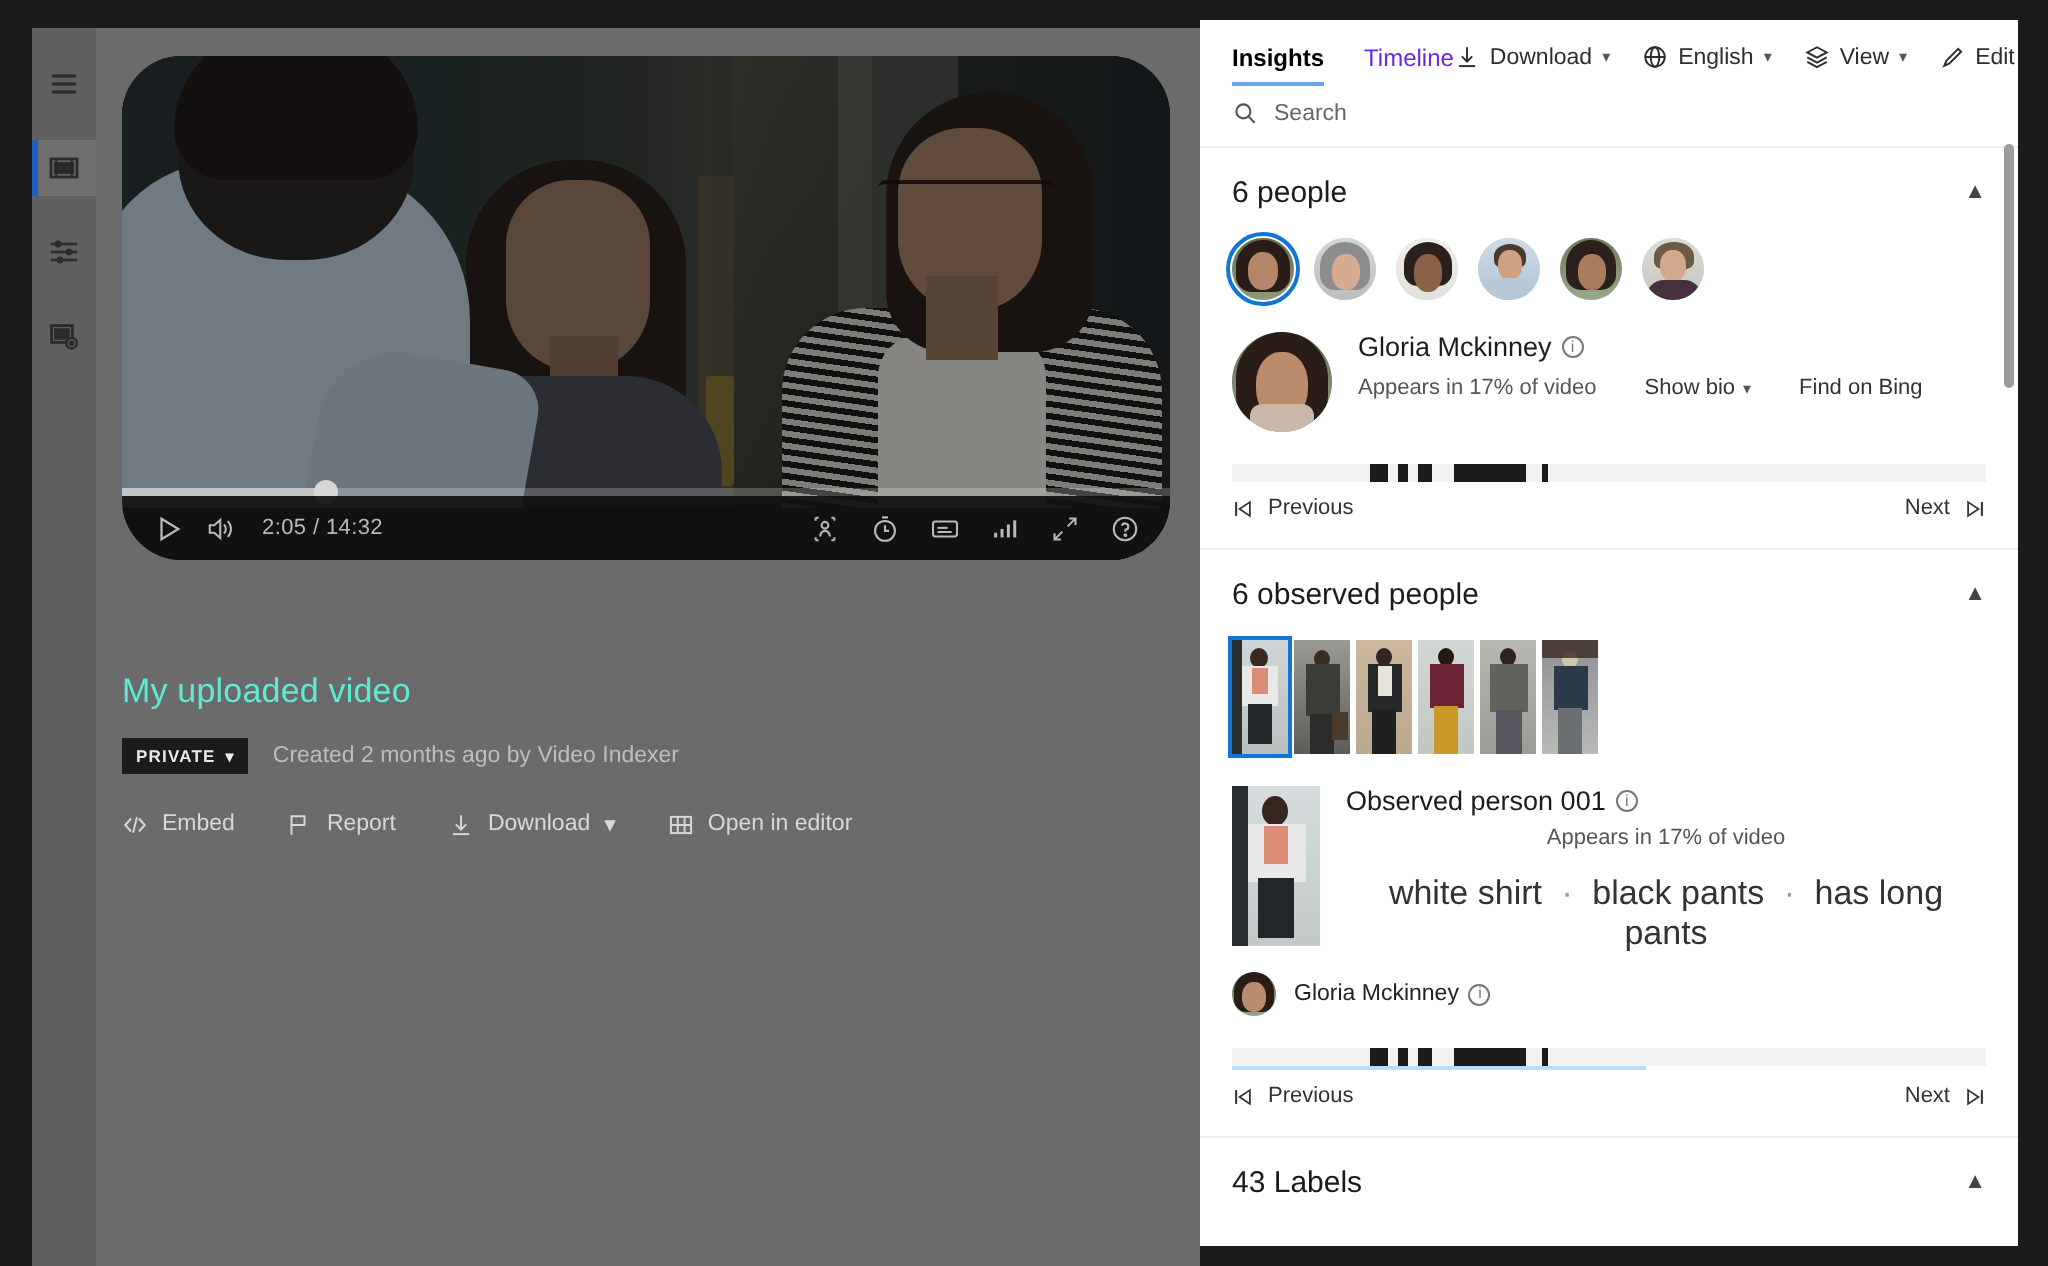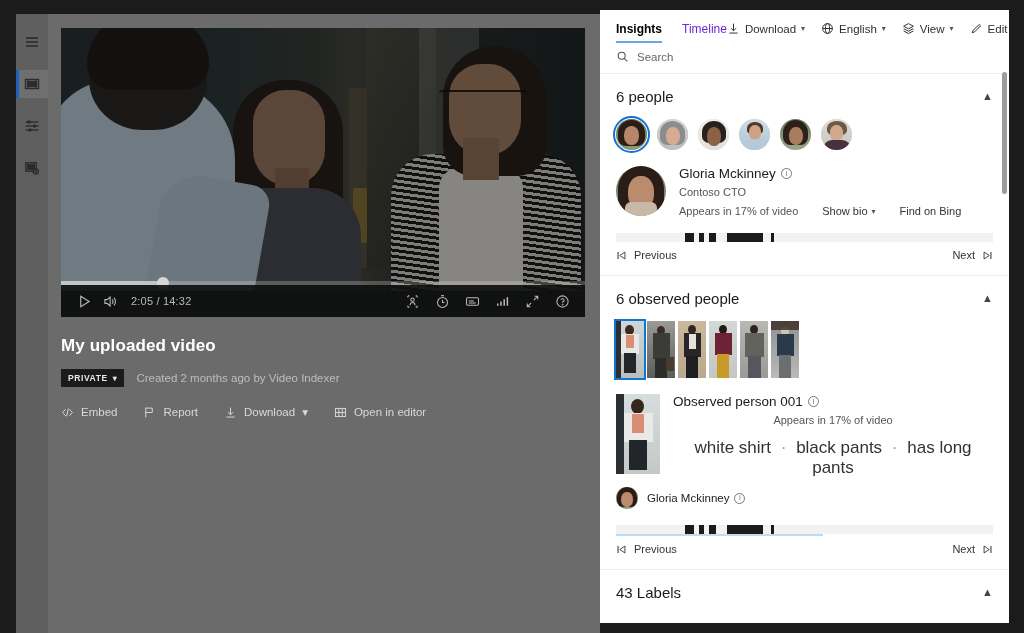--- a/index.html
+++ b/index.html
@@ -34,23 +34,24 @@
     content: ""; position: absolute; left: 0; top: 0; bottom: 0;
     width: 3px; background: #1e5fbf;
   }
   .rail-sp { height: 14px; }
   .ricon { width: 16px; height: 16px; display:block; }
   .ricon line, .ricon rect, .ricon path, .ricon circle { stroke: #2b2b2b; }
 
   
   .player {
     position: absolute; left: 45px; top: 14px;
-    width: 524px; height: 289px;
+    width: 524px; height: 252px;
     background: #0e1113;
     overflow: hidden;
+    border-radius: 30px;
   }
   .frame { position: absolute; inset: 0; overflow: hidden; background:#10141a; }
   
   .bg-wall {
     position:absolute; inset:0;
     background:
       linear-gradient(90deg,#2b3437 0%, #2e3a3b 28%, #39403c 48%, #4a4a42 56%, #3a3f3b 62%, #2b3032 72%, #22282a 100%);
   }
   .bg-panel{position:absolute;left:305px;top:0;width:70px;height:240px;background:linear-gradient(180deg,#5a5549,#3b392f);opacity:.55;}
   .bg-panel2{position:absolute;left:288px;top:60px;width:18px;height:180px;background:#6b6049;opacity:.5;}
@@ -86,21 +87,21 @@
   .seek-fill { position:absolute; left:0; top:0; height:100%; width:19.5%; background: rgba(255,255,255,0.45); }
   .seek-knob { position:absolute; left:19.5%; top:-4px; width:12px; height:12px; border-radius:50%; background:#d7d7d7; transform:translateX(-50%); }
   .cbtn { width:26px; height:26px; display:flex; align-items:center; justify-content:center; cursor:pointer; }
   .cbtn svg { width:15px; height:15px; }
   .cbtn svg *{stroke:#b9b9b9;}
   .ctime { color:#b9b9b9; font-size:11px; margin-left:8px; letter-spacing:.2px; }
   .cright { margin-left:auto; display:flex; align-items:center; gap:4px; }
 
   
   .meta { position:absolute; left:45px; top:322px; width:524px; color:#cfcfcf; }
-  .vtitle { font-size:17px; color:#ffffff; font-weight:700; letter-spacing:.1px; }
+  .vtitle { font-size:17px; color:#5eead4; font-weight:400; letter-spacing:.1px; }
   .metarow { display:flex; align-items:center; margin-top:13px; }
   .priv {
     background:#1b1b1b; color:#e9e9e9; font-size:8.5px; font-weight:700;
     letter-spacing:.6px; padding:4px 7px; display:flex; align-items:center; gap:5px; cursor:pointer;
   }
   .priv .chev { font-size:8px; }
   .created { font-size:11.5px; color:#bdbdbd; margin-left:12px; }
   .actions { display:flex; align-items:center; gap:26px; margin-top:18px; }
   .act { display:flex; align-items:center; gap:7px; font-size:11.5px; color:#d8d8d8; cursor:pointer; }
   .act svg { width:13px; height:13px; }
@@ -463,21 +464,20 @@
           <div class="av-bg" style="background:linear-gradient(180deg,#5f6c52,#97a382);"></div>
           <div class="av-hair" style="left:2px;top:0px;width:46px;height:46px;background:#2a1c16;"></div>
           <div class="av-face" style="left:12px;top:10px;width:26px;height:34px;background:#bb8b6d;"></div>
           <div class="fig-top" style="left:9px;top:36px;width:32px;height:16px;background:#c9b8a8;border-radius:6px 6px 0 0;"></div>
         </div>
         <div>
           <div class="d-name">
             <span>Gloria Mckinney</span>
             <span class="info-i">i</span>
           </div>
-          <div class="d-sub">Contoso CTO</div>
           <div class="d-row">
             <span class="d-mini">Appears in 17% of video</span>
             <span class="d-link">
               <span>Show bio</span>
               <span class="chev-s">▾</span>
             </span>
             <span class="d-link">Find on Bing</span>
           </div>
         </div>
       </div>

